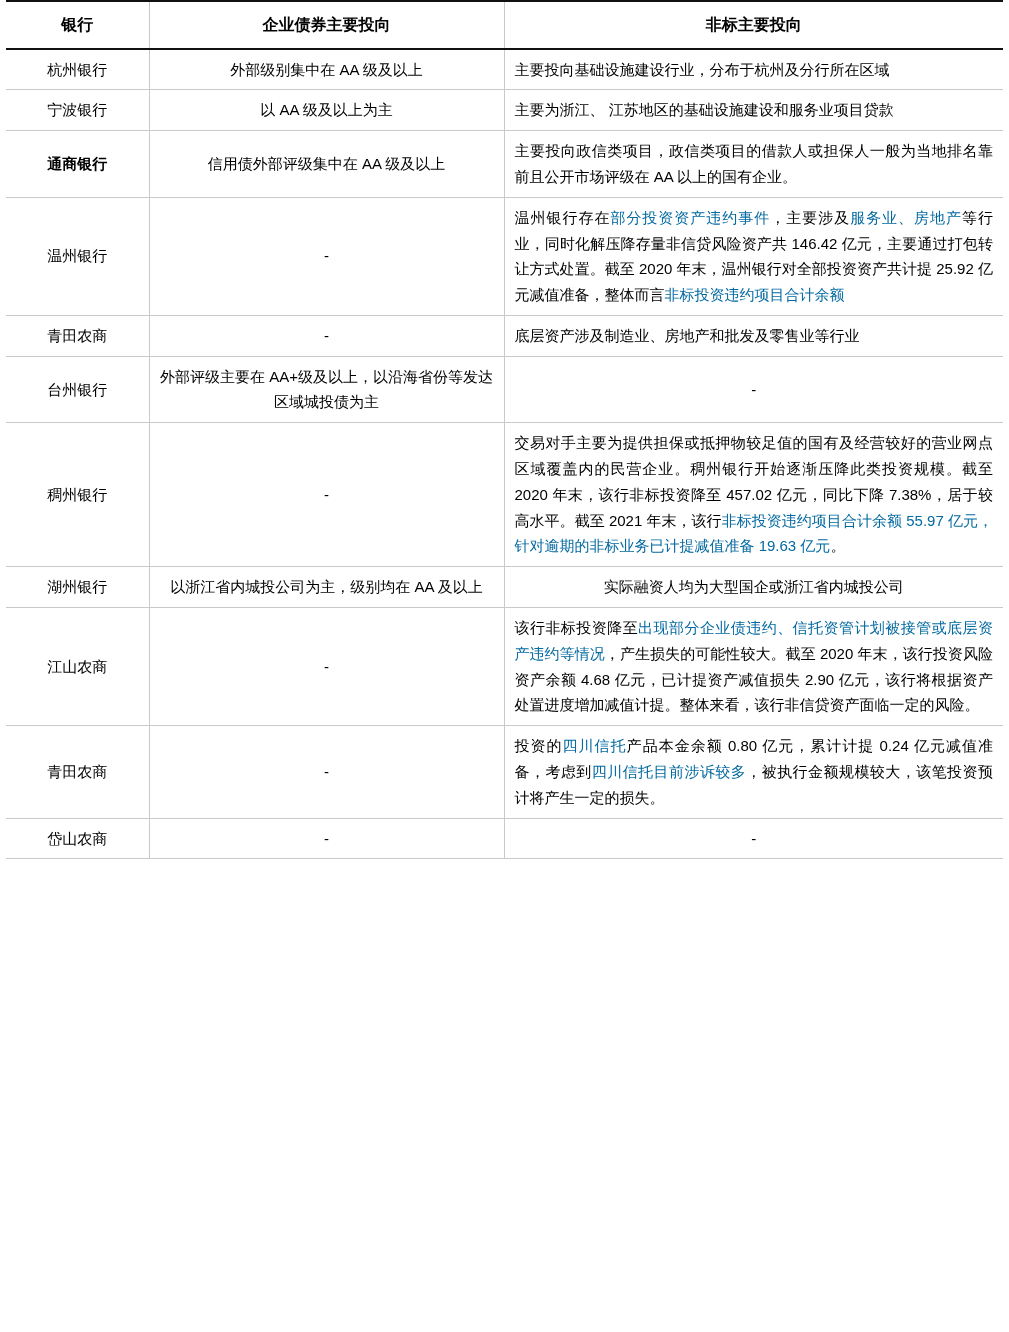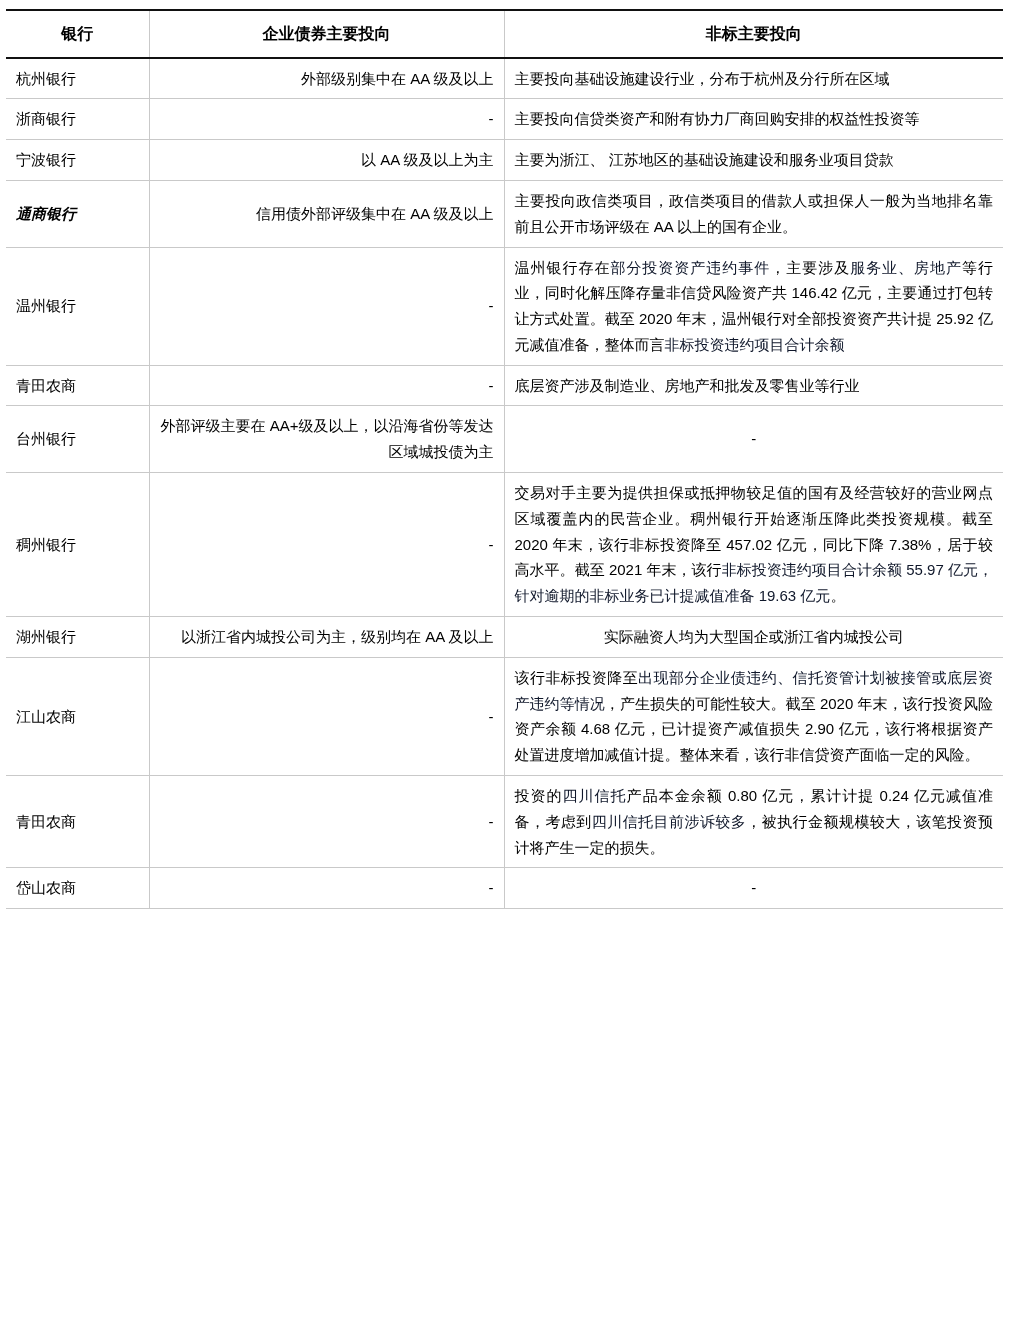--- a/index.html
+++ b/index.html
@@ -8,21 +8,21 @@
     background: #ffffff;
   }
   body {
     width: 1009px;
     font-family: "Liberation Sans", "DejaVu Sans", sans-serif;
     color: #000000;
   }
   #table-wrap {
     width: 799px;
     box-sizing: border-box;
-    padding: 9px 6px;
+    padding: 0 6px;
   }
   table.bank-table {
     border-collapse: collapse;
     width: 997px;
     table-layout: fixed;
     font-size: 15px;
   }
   table.bank-table col.c-bank { width: 143px; }
   table.bank-table col.c-bond { width: 355px; }
   table.bank-table col.c-nonstd { width: 499px; }
@@ -43,38 +43,38 @@
     font-size: 16px;
     padding: 9px 10px;
   }
   
   table.bank-table th.col-bond,
   table.bank-table td.col-bond {
     border-left: 1px solid #c9c9c9;
     border-right: 1px solid #c9c9c9;
   }
   td.col-bank {
+    text-align: center;
     white-space: nowrap;
   }
   td.col-bond {
-    text-align: right;
+    text-align: center;
   }
   td.col-nonstd {
     text-align: justify;
     text-justify: inter-ideograph;
   }
   td.col-nonstd.center {
     text-align: center;
   }
   .bold-bank {
     font-weight: bold;
-    font-style: italic;
   }
   .red {
-    color: #0f172a;
+    color: #0369a1;
   }
 </style>
 </head>
 <body>
 
 <div id="table-wrap">
   <table class="bank-table">
     <colgroup>
       <col class="c-bank">
       <col class="c-bond">
@@ -85,25 +85,20 @@
         <th class="col-bank">银行</th>
         <th class="col-bond">企业债券主要投向</th>
         <th class="col-nonstd">非标主要投向</th>
       </tr>
     </thead>
     <tbody id="table-body">
         <tr>
           <td class="col-bank">杭州银行</td>
           <td class="col-bond">外部级别集中在 AA 级及以上</td>
           <td class="col-nonstd"><span>主要投向基础设施建设行业，分布于杭州及分行所在区域</span></td>
-        </tr>
-        <tr>
-          <td class="col-bank">浙商银行</td>
-          <td class="col-bond">-</td>
-          <td class="col-nonstd"><span>主要投向信贷类资产和附有协力厂商回购安排的权益性投资等</span></td>
         </tr>
         <tr>
           <td class="col-bank">宁波银行</td>
           <td class="col-bond">以 AA 级及以上为主</td>
           <td class="col-nonstd"><span>主要为浙江、 江苏地区的基础设施建设和服务业项目贷款</span></td>
         </tr>
         <tr>
           <td class="col-bank bold-bank">通商银行</td>
           <td class="col-bond">信用债外部评级集中在 AA 级及以上</td>
           <td class="col-nonstd"><span>主要投向政信类项目，政信类项目的借款人或担保人一般为当地排名靠前且公开市场评级在 AA 以上的国有企业。</span></td>

